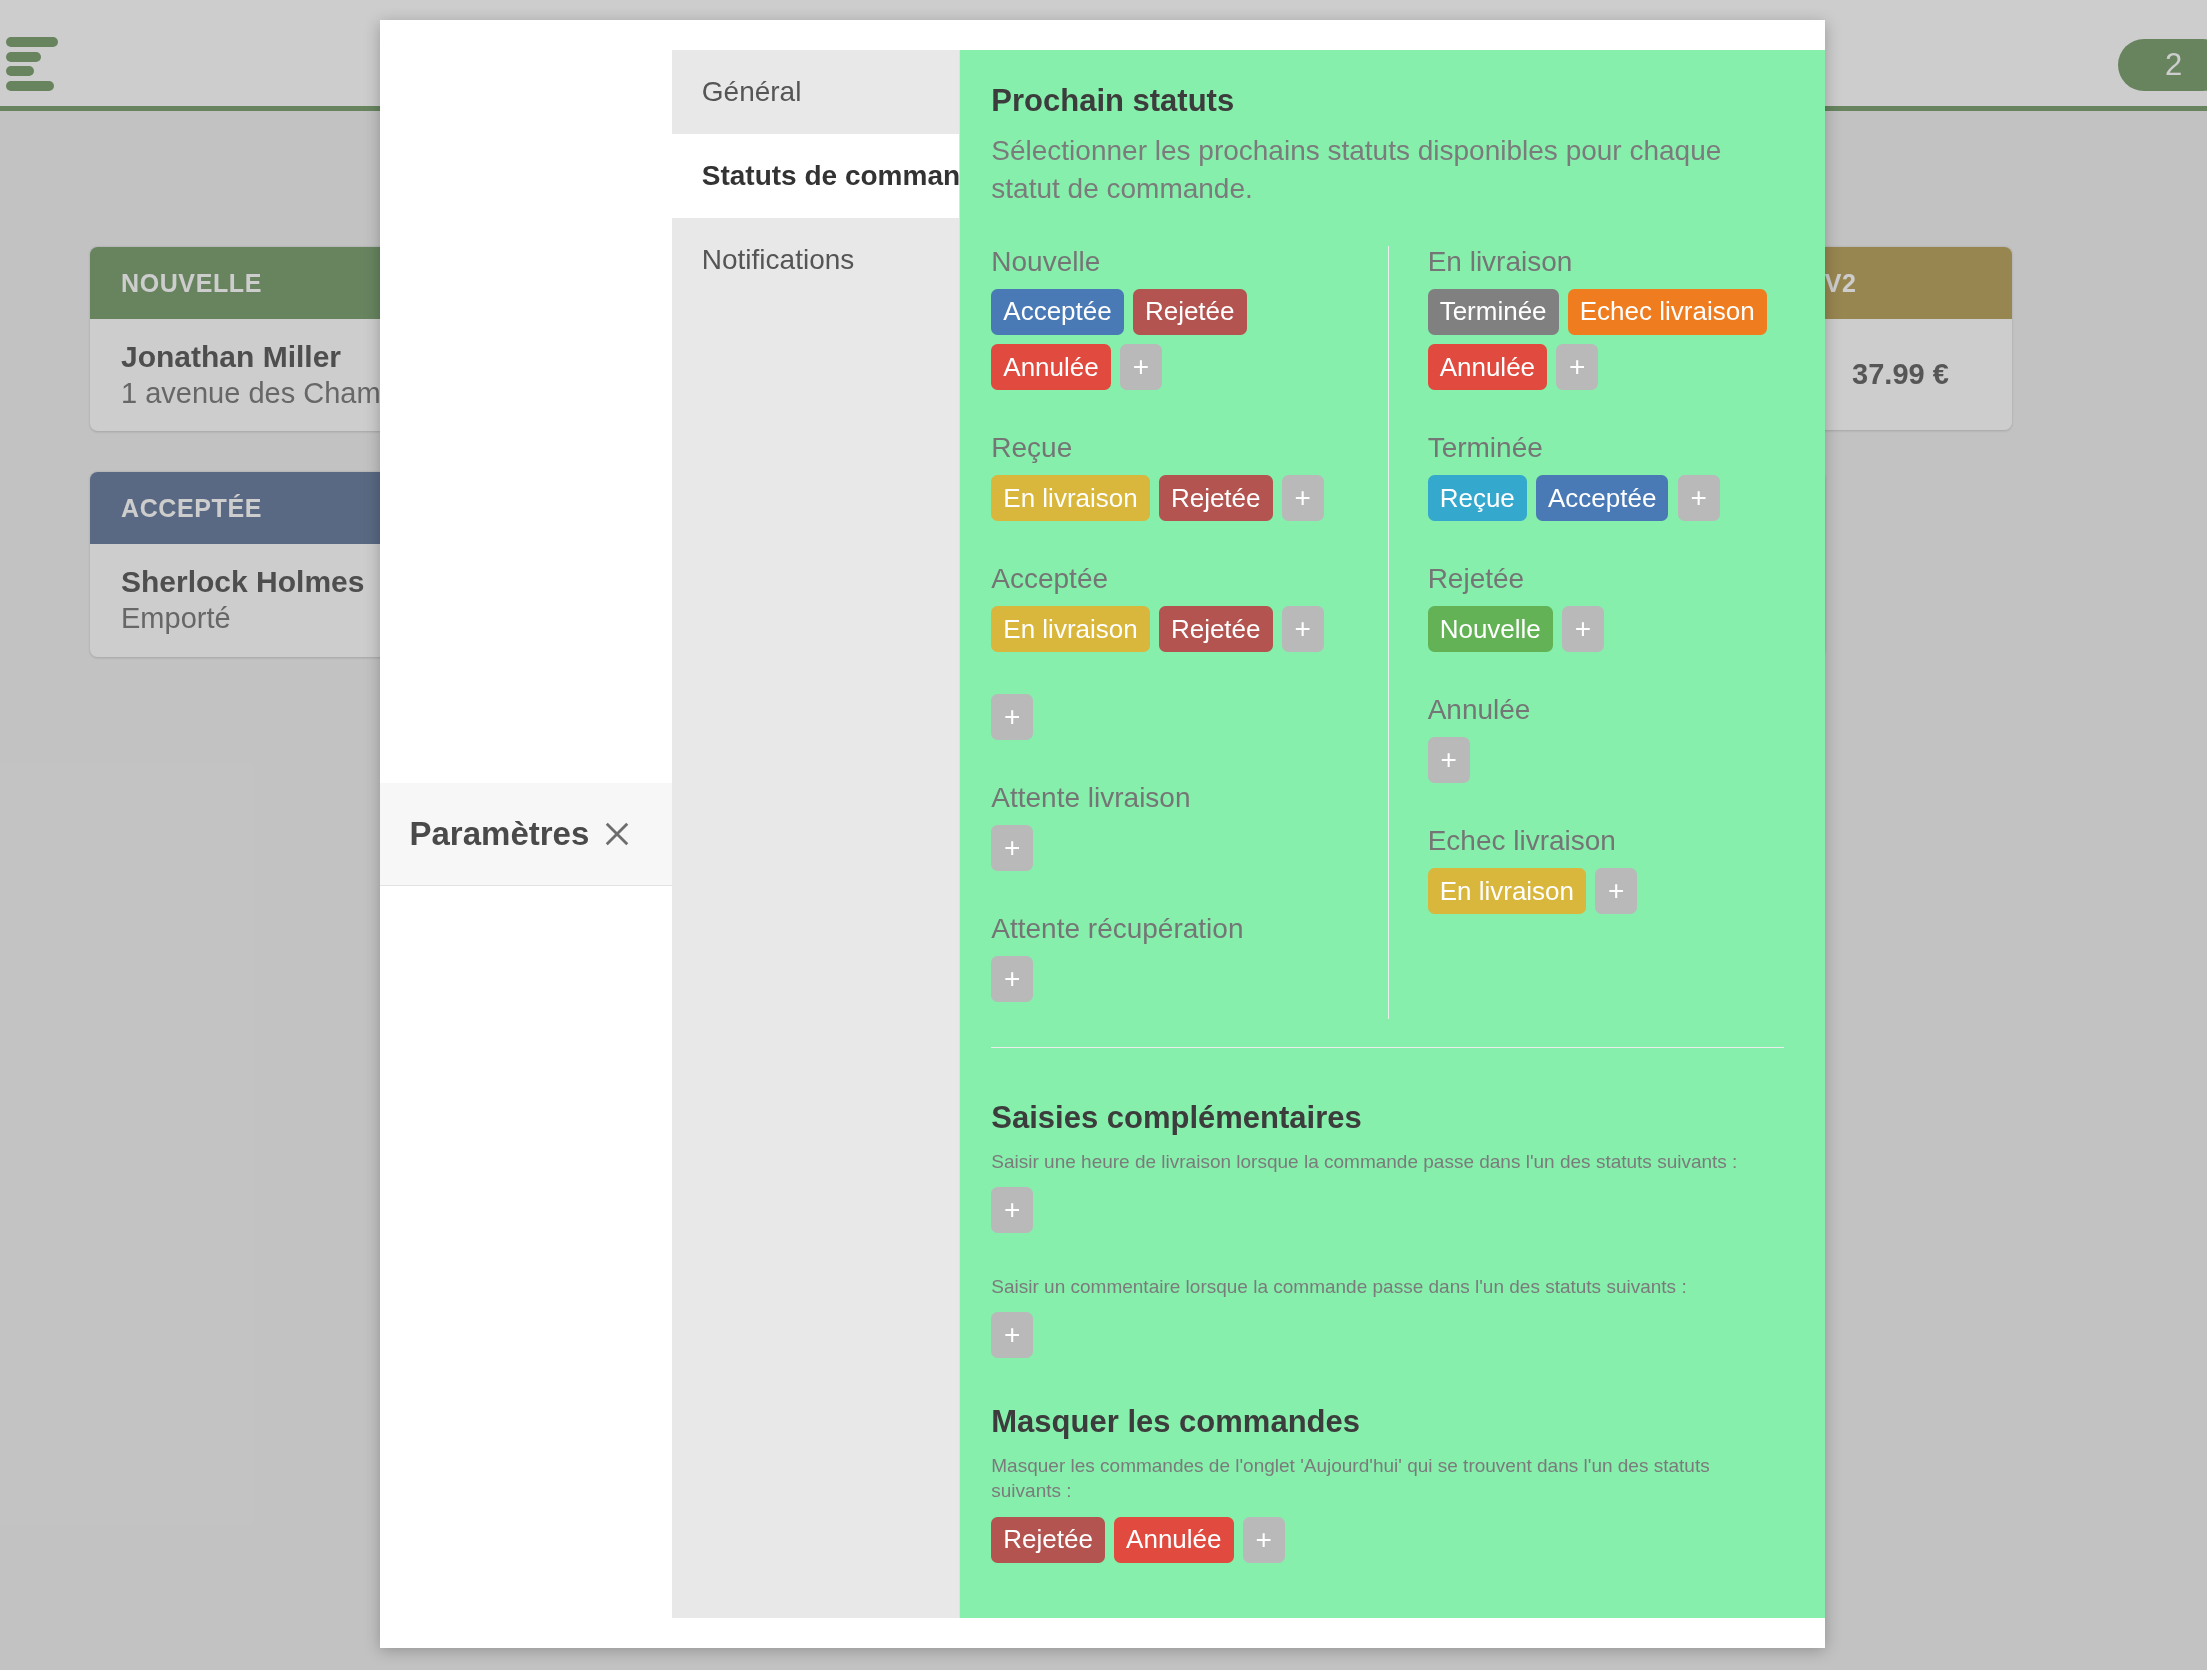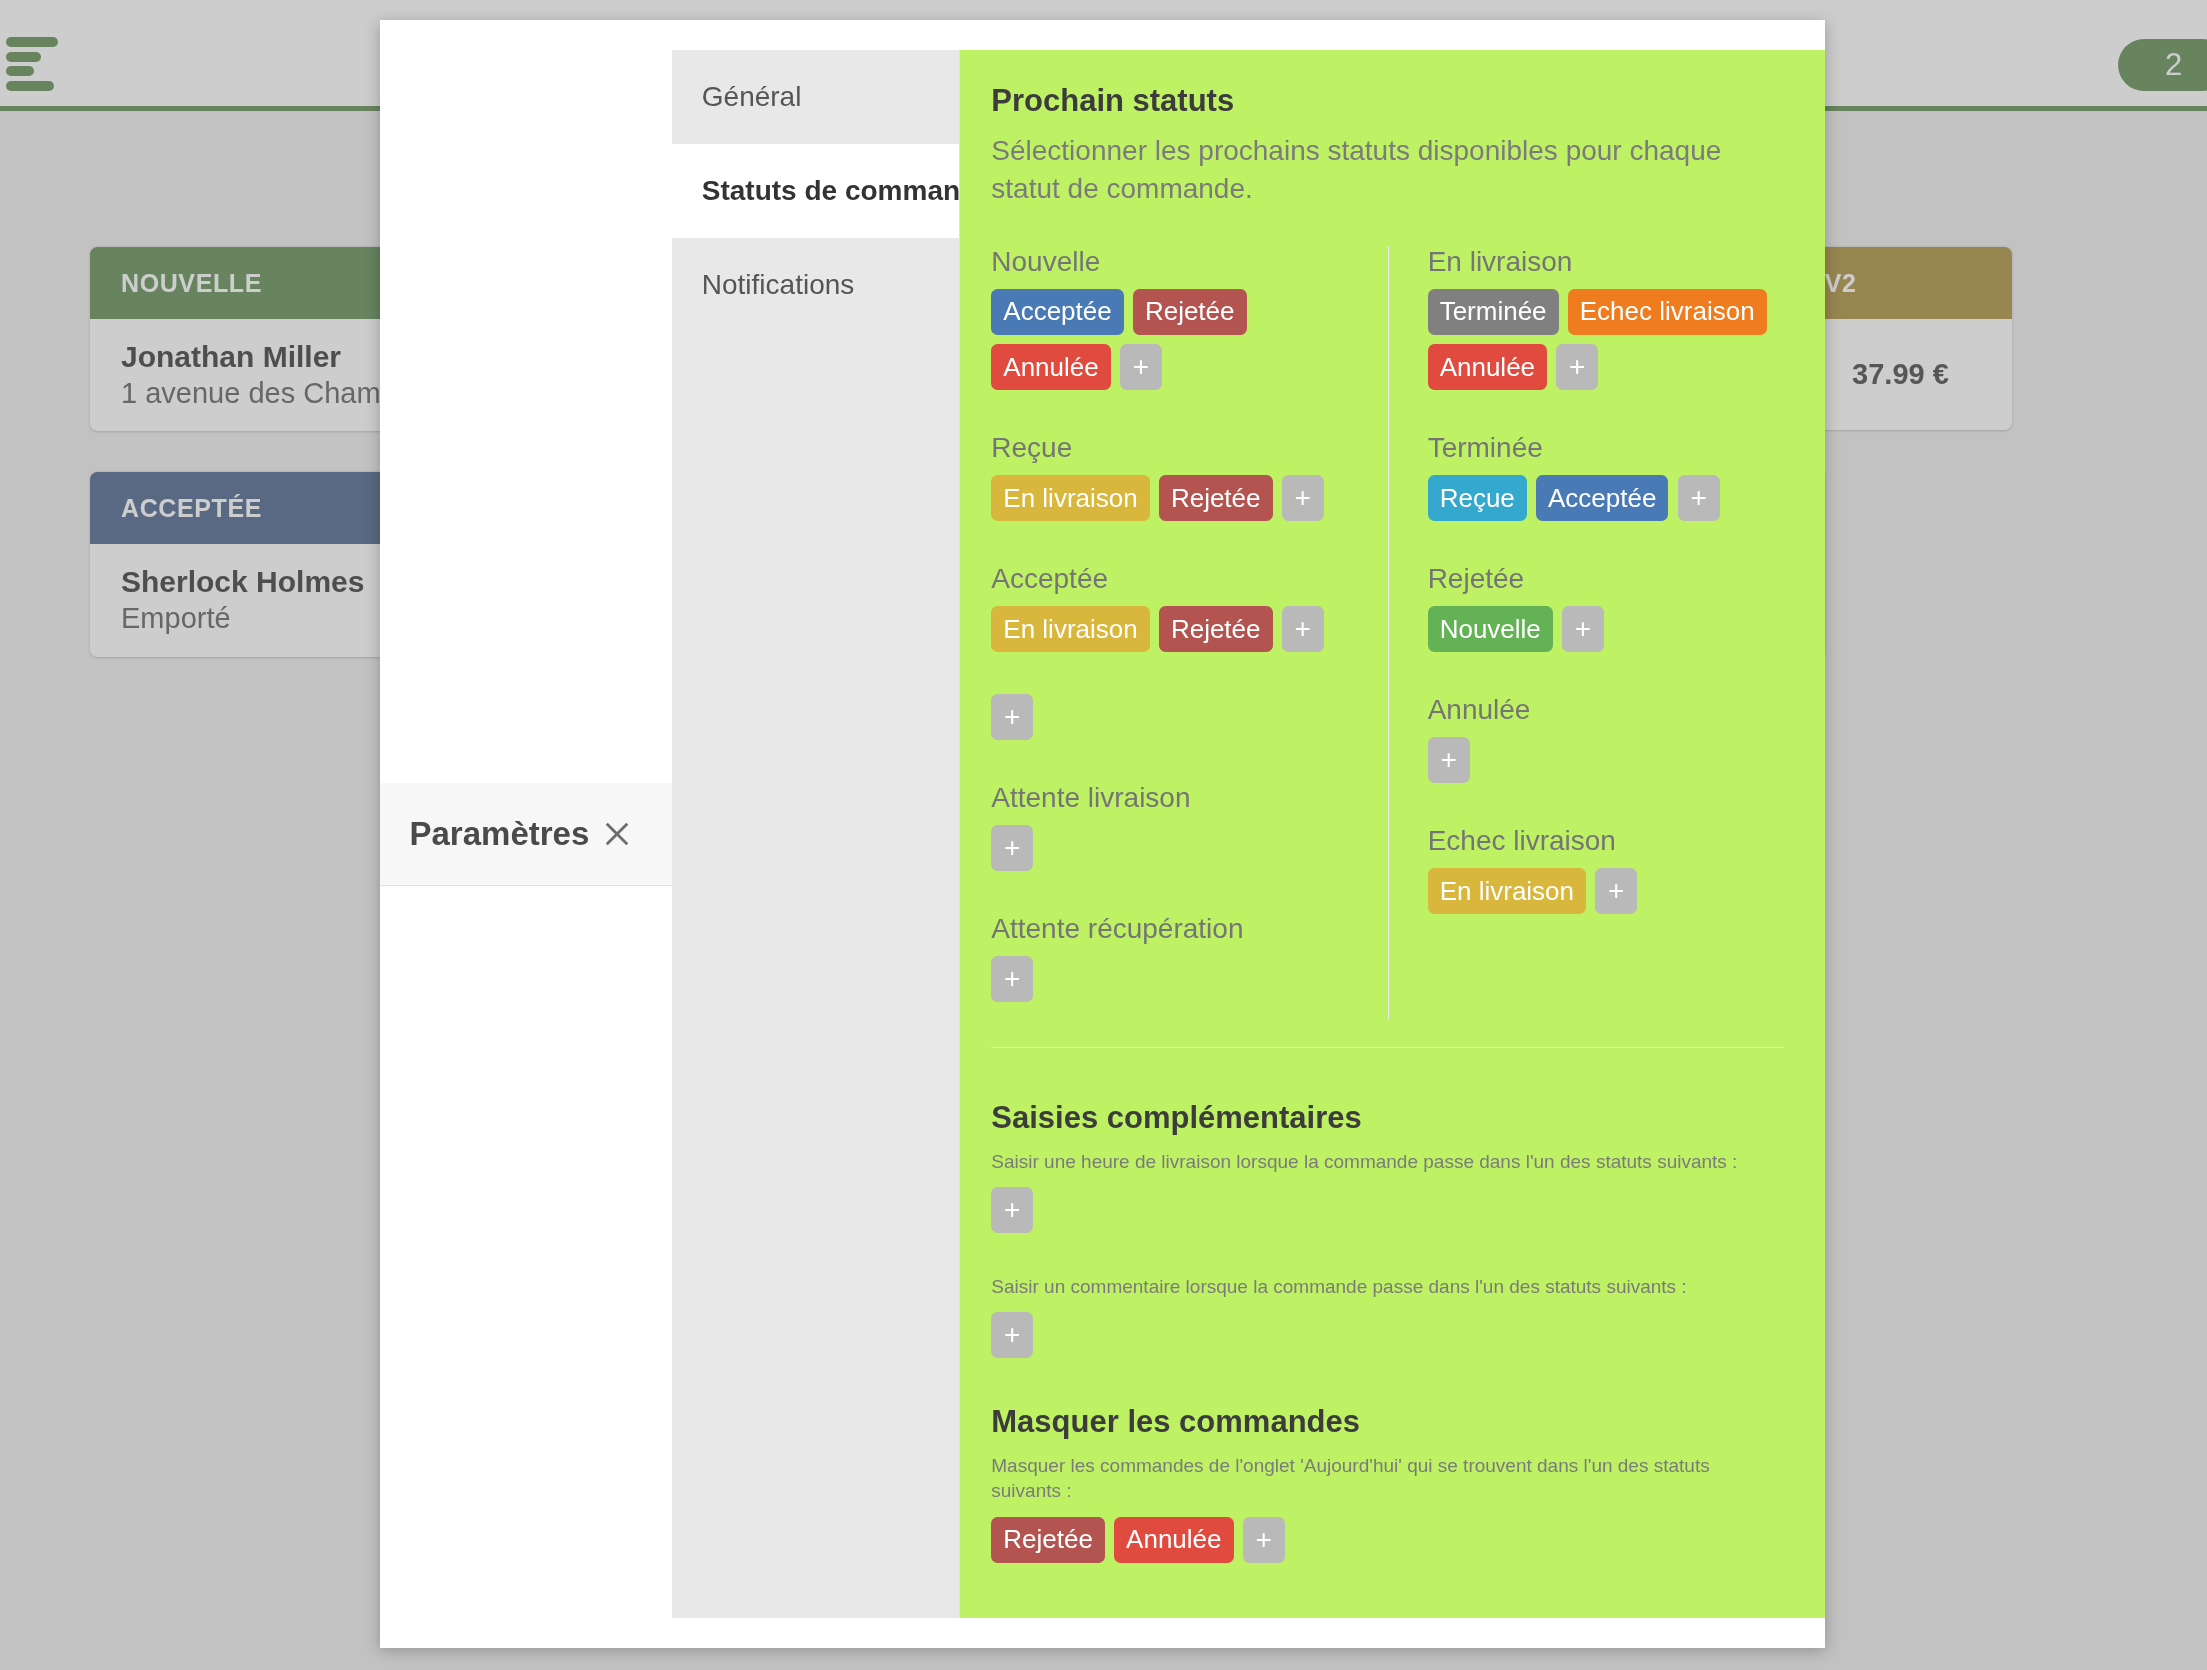--- a/index.html
+++ b/index.html
@@ -182,40 +182,40 @@
 
   
   #settings-sidebar {
     width: 288px;
     min-width: 288px;
     background: #e8e8e8;
     border-right: 0.9px solid #e0e0e0;
     padding-top: 0;
   }
   .sidebar-item {
-    height: 94px;
+    height: 84px;
     display: flex;
     align-items: center;
     padding: 0 29.5px;
     font-size: 28px;
     color: #555555;
     cursor: pointer;
     white-space: nowrap;
   }
   .sidebar-item.active {
     background: #ffffff;
     color: #333333;
     font-weight: bold;
   }
 
   
   #settings-content {
     flex: 1;
     min-width: 0;
-    background: #bef264;
+    background: #86efac;
     padding: 33px 41px 0 31px;
     overflow-y: auto;
     position: relative;
   }
   #settings-content::-webkit-scrollbar { width: 13px; }
   #settings-content::-webkit-scrollbar-thumb {
     background: #c9c9c9;
     border-radius: 6.5px;
   }
 

